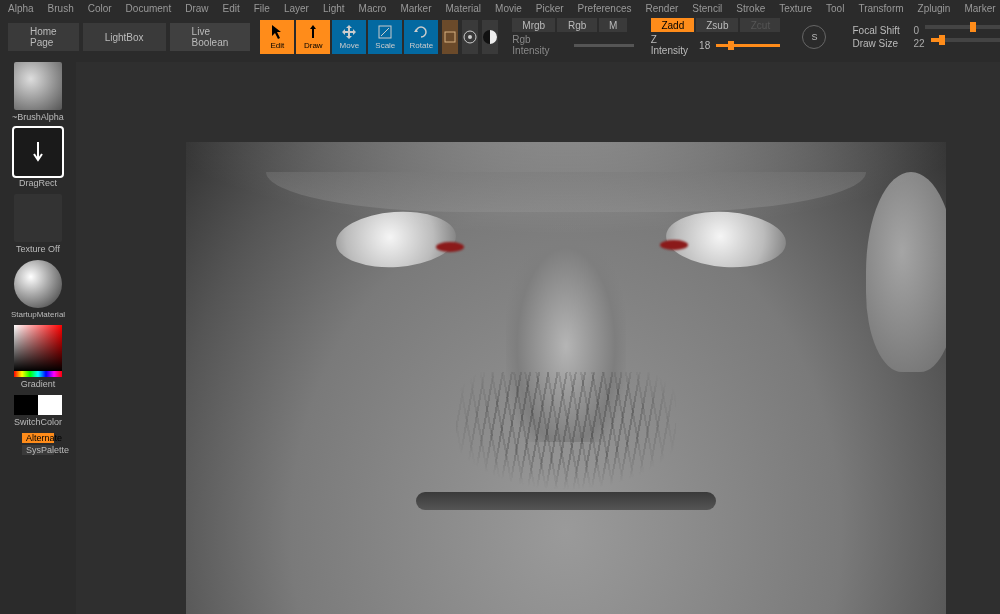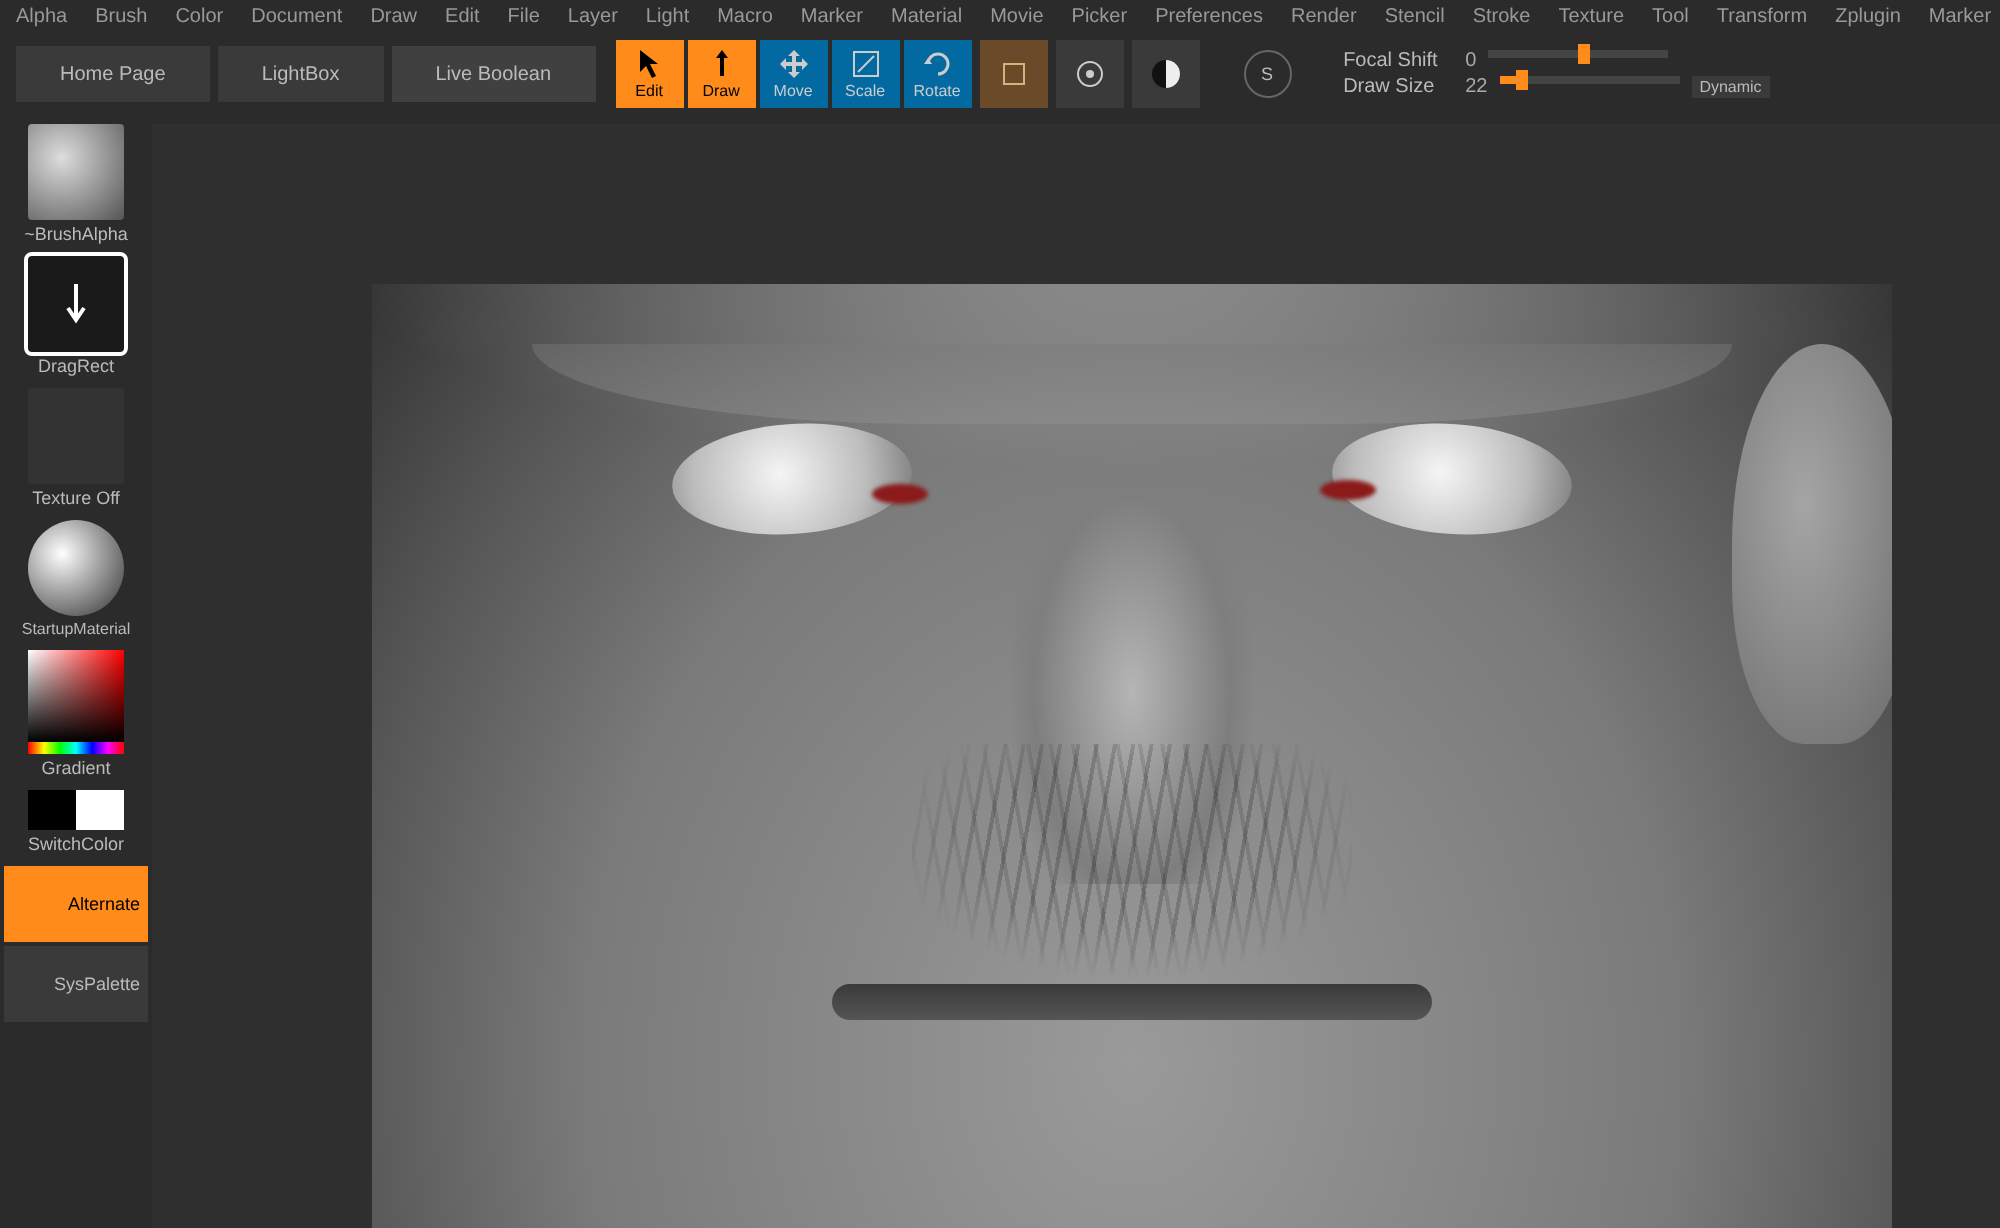--- a/index.html
+++ b/index.html
@@ -39,21 +39,21 @@
 .sb-item { width: 56px; display: flex; flex-direction: column; align-items: center; cursor: pointer; }
 .sb-thumb { width: 48px; height: 48px; background: radial-gradient(circle at 35% 35%, #ddd, #555); border-radius: 2px; }
 .sb-thumb.sel { outline: 2px solid #fff; }
 .sb-thumb.dark { background: #333; }
 .sb-label { color: #bbb; font-size: 9px; margin: 2px 0 4px 0; text-align: center; }
 .picker { width: 48px; height: 46px; background: linear-gradient(to right, #fff, #f00); position: relative; }
 .picker::after { content:""; position:absolute; inset:0; background: linear-gradient(to top, #000, transparent); }
 .hue { width: 48px; height: 6px; background: linear-gradient(to right, red, yellow, lime, cyan, blue, magenta, red); }
 .swatches { display: flex; width: 48px; height: 20px; }
 .swatches div { flex: 1; }
-.small-btn { background: #3a3a3a; color: #bbb; font-size: 9px; padding: 14px 4px; width: 72px; text-align: right; cursor: pointer; }
+.small-btn { background: #3a3a3a; color: #bbb; font-size: 9px; padding: 0 4px; width: 32px; text-align: right; cursor: pointer; }
 .small-btn.active { background: #ff8c1a; color: #000; }
 
 .canvas-wrap { flex: 1; background: #2f2f2f; position: relative; margin: 4px 0 0 0; }
 .canvas { position: absolute; left: 110px; top: 80px; width: 760px; height: 556px; background: #555; overflow: hidden; }
 .sculpt { position:absolute; inset:0; }
 .sculpt .base { position:absolute; inset:0; background:
   radial-gradient(ellipse 500px 600px at 50% 70%, #9a9a9a 0%, #7a7a7a 55%, #555 80%, #333 100%);
 }
 .sculpt .shade-top { position:absolute; inset:0; background: radial-gradient(ellipse 700px 200px at 50% -5%, rgba(255,255,255,.25), transparent 60%); }
 .sculpt .eye { position:absolute; width:120px; height:55px; border-radius:50%; background: radial-gradient(circle at 45% 45%, #f5f5f5, #bcbcbc 60%, #777); }
@@ -156,20 +156,41 @@
         <circle cx="8" cy="8" r="2" fill="#ccc"></circle>
       </svg>
     </div>
   <div class="ico" style="background:#3a3a3a">
       <svg viewBox="0 0 16 16">
         <circle cx="8" cy="8" r="7" fill="#111"></circle>
         <path d="M8 1 A7 7 0 0 1 8 15" fill="#eee"></path>
       </svg>
     </div>
 
+  <div class="mode-group">
+    <div class="mode-row">
+      <div class="mode-btn">Mrgb</div>
+      <div class="mode-btn">Rgb</div>
+      <div class="mode-btn" style="min-width:24px">M</div>
+      <div style="width:20px"></div>
+      <div class="mode-btn active">Zadd</div>
+      <div class="mode-btn">Zsub</div>
+      <div class="mode-btn dim">Zcut</div>
+    </div>
+    <div class="mode-row">
+      <span style="margin-right:6px;color:#888">Rgb Intensity</span>
+      <div class="slider-track gray" style="width:40px"></div>
+      <div style="width:14px"></div>
+      <span style="color:#bbb">Z Intensity</span>
+      <span style="margin:0 4px;color:#bbb">18</span>
+      <div class="slider-track" style="width:70px">
+          <div style="position:absolute;left:12px;top:-3px;width:6px;height:9px;background:#ff8c1a"></div>
+        </div>
+    </div>
+  </div>
 
   <div class="info-block">
     <div class="circ-ico">S</div>
     <div class="right-sliders">
       <div class="sl-row">
         <span class="sl-label">Focal Shift</span>
         <span>0</span>
         <div class="sl-bar">
             <div class="knob" style="left:45px"></div>
           </div>

